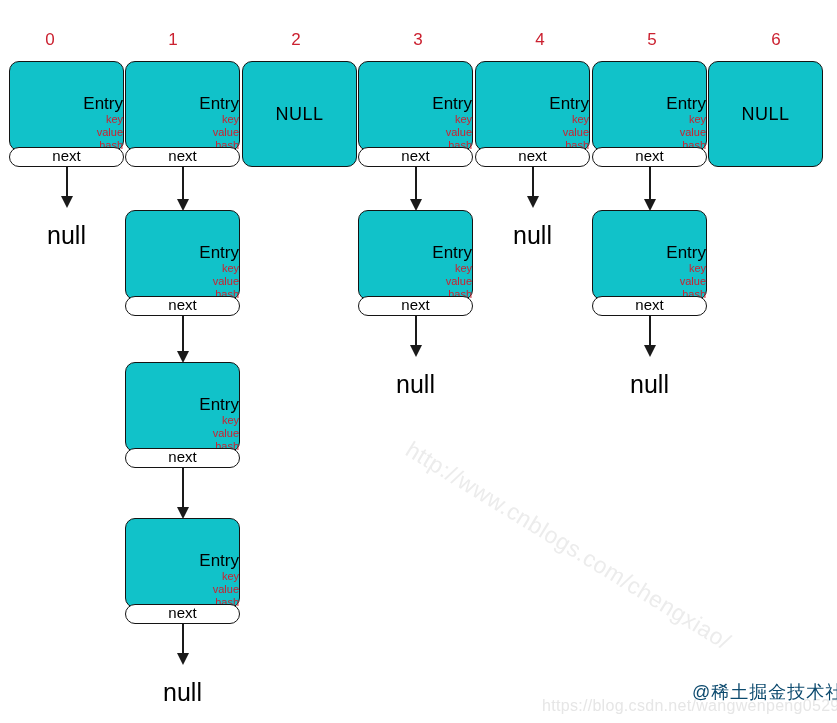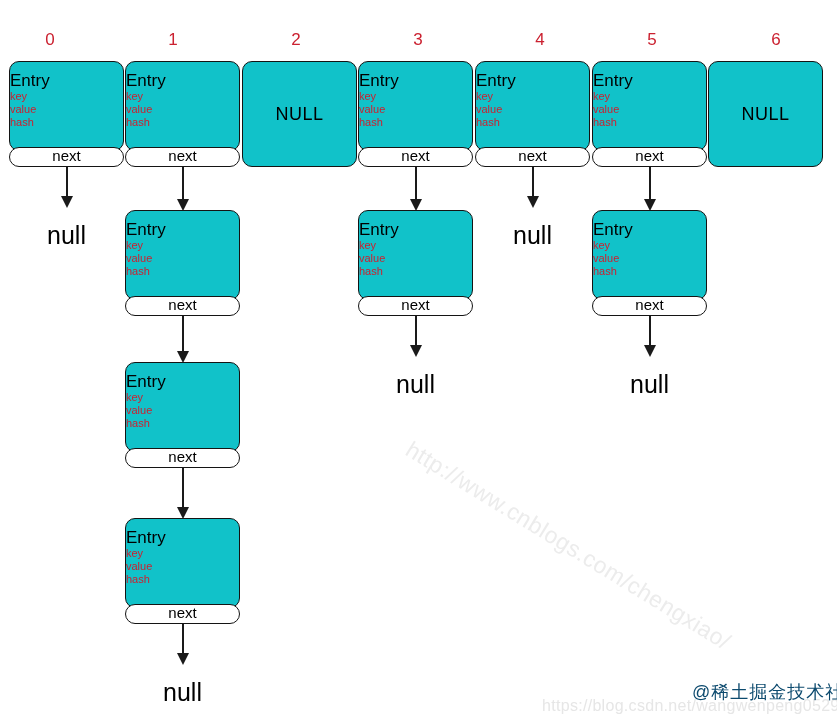--- a/index.html
+++ b/index.html
@@ -6,21 +6,21 @@
   body{
     width:837px;height:723px;background:#ffffff;position:relative;overflow:hidden;
     font-family:"Liberation Sans",sans-serif;
     --teal:#11c2c9; --red:#cb2130; --ink:#141414;
   }
   #diagram{position:absolute;left:0;top:0;width:837px;height:723px;}
   .bucket-index{position:absolute;width:40px;text-align:center;font-size:17px;color:var(--red);}
   .node{position:absolute;width:115px;}
   .node-body{
     box-sizing:border-box;height:90px;background:var(--teal);
-    border:1.5px solid var(--ink);border-radius:10px;text-align:left;padding-top:9px;
+    border:1.5px solid var(--ink);border-radius:10px;text-align:right;padding-top:32px;
   }
   .node-title{font-size:17px;line-height:19px;color:#000;}
   .node-field{font-size:11px;line-height:13px;color:var(--red);}
   .node-next{
     box-sizing:border-box;height:20px;margin-top:-4px;background:#ffffff;
     border:1.5px solid var(--ink);border-radius:10px;text-align:center;
     font-size:15px;line-height:16px;color:#000;position:relative;z-index:2;
   }
   .null-node{
     box-sizing:border-box;height:106px;background:var(--teal);

